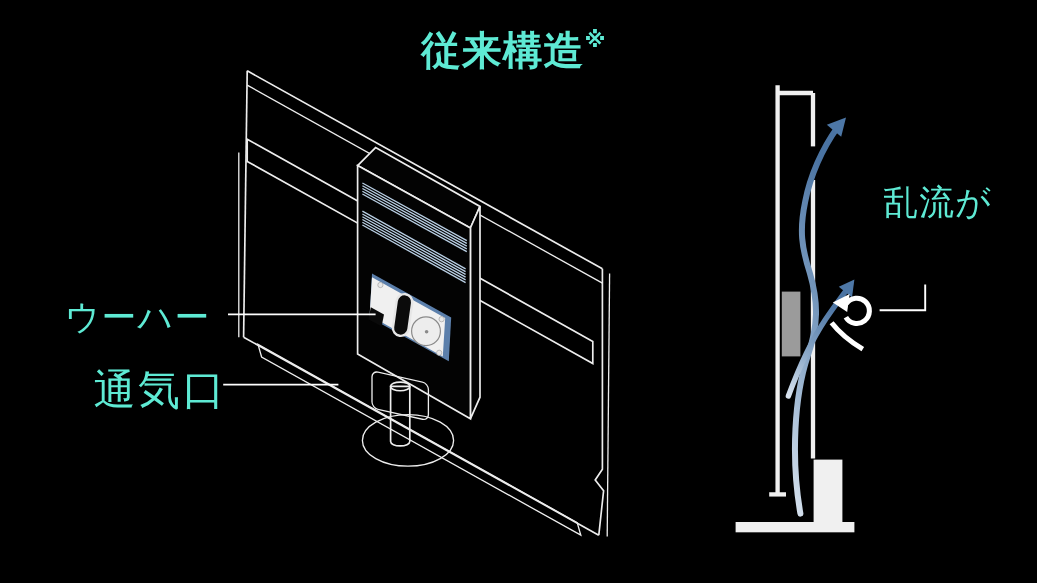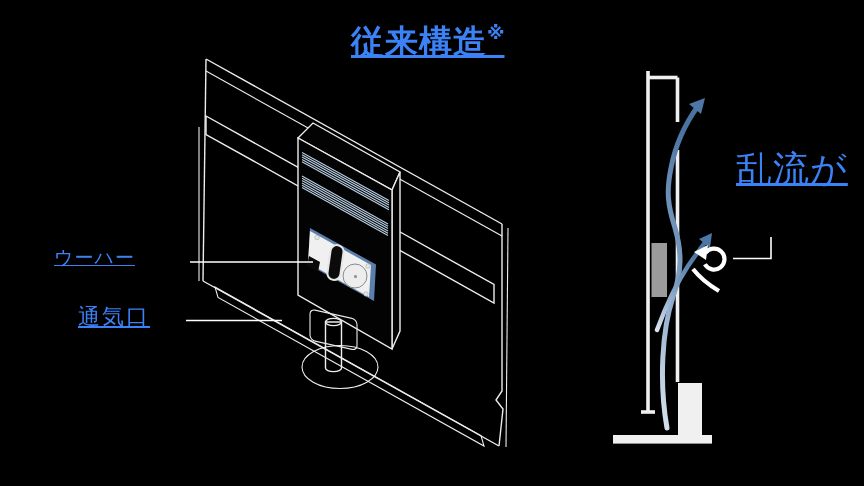--- a/index.html
+++ b/index.html
@@ -12,26 +12,26 @@
     --woofer-gray:#9b9b9b;
     --panel-white:#f0f0f0;
   }
   html,body{margin:0;padding:0;background:#000;}
   .canvas{
     position:relative;width:864px;height:486px;overflow:hidden;
     background:var(--background);
     font-family:"Liberation Sans","DejaVu Sans",sans-serif;
   }
   .canvas svg{position:absolute;left:0;top:0;}
-  .lbl{position:absolute;color:#3b82f6;white-space:nowrap;text-decoration:underline;}
+  .lbl{position:absolute;color:#5eead4;white-space:nowrap;}
   .title{left:351px;top:20px;font-size:33px;font-weight:700;letter-spacing:1px;}
   .title sup{font-size:18px;font-weight:700;vertical-align:14px;letter-spacing:0;}
-  .lbl-woofer{left:54px;top:245px;font-size:19px;letter-spacing:1px;}
-  .lbl-vent{left:78px;top:302px;font-size:22px;letter-spacing:2px;}
-  .lbl-turb{left:736px;top:149px;font-size:36px;line-height:40px;letter-spacing:1px;}
+  .lbl-woofer{left:54px;top:245px;font-size:29px;letter-spacing:1px;}
+  .lbl-vent{left:78px;top:302px;font-size:35px;letter-spacing:2px;}
+  .lbl-turb{left:736px;top:149px;font-size:29px;line-height:40px;letter-spacing:1px;}
   
   .ln{stroke:var(--line-white);stroke-width:1.4;fill:none;}
   .ln-thin{stroke:var(--line-white);stroke-width:1.1;fill:none;}
   .blackfill{fill:#030303;}
   .slat{stroke:var(--hatch-blue);stroke-width:1.1;fill:none;}
   .hatch-bg{fill:#0c1117;}
   .hatch-ln{stroke:var(--hatch-blue);stroke-width:1.4;}
   .hatchB-bg{fill:var(--strip-dark-blue);}
   .hatchB-ln{stroke:#a9c2dc;stroke-width:0.8;}
   .thick{stroke:var(--panel-white);stroke-width:3.6;fill:none;}

